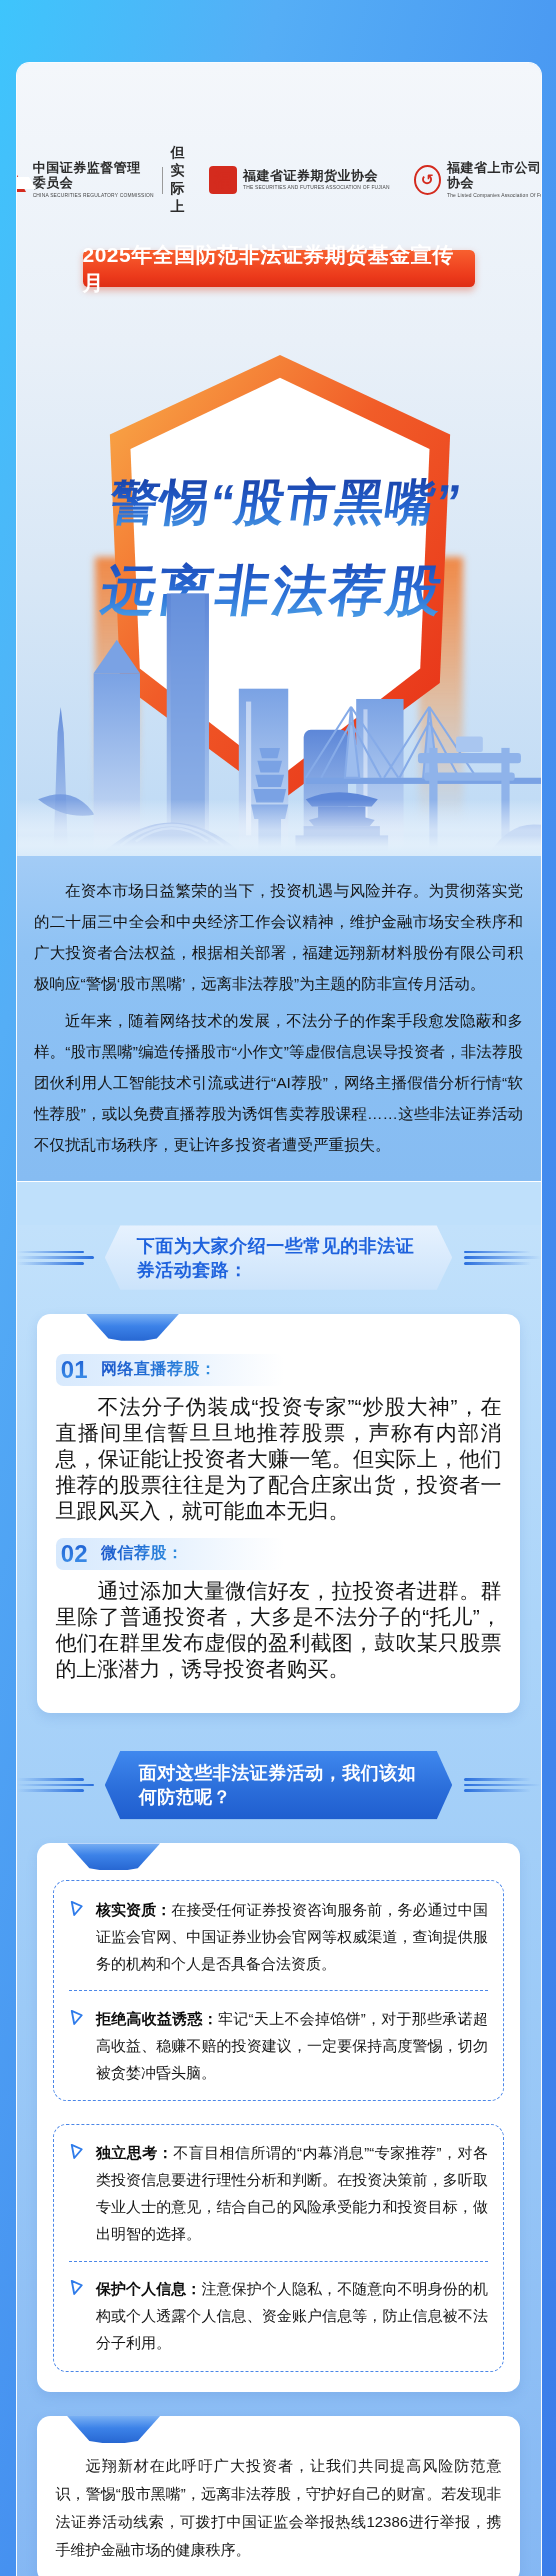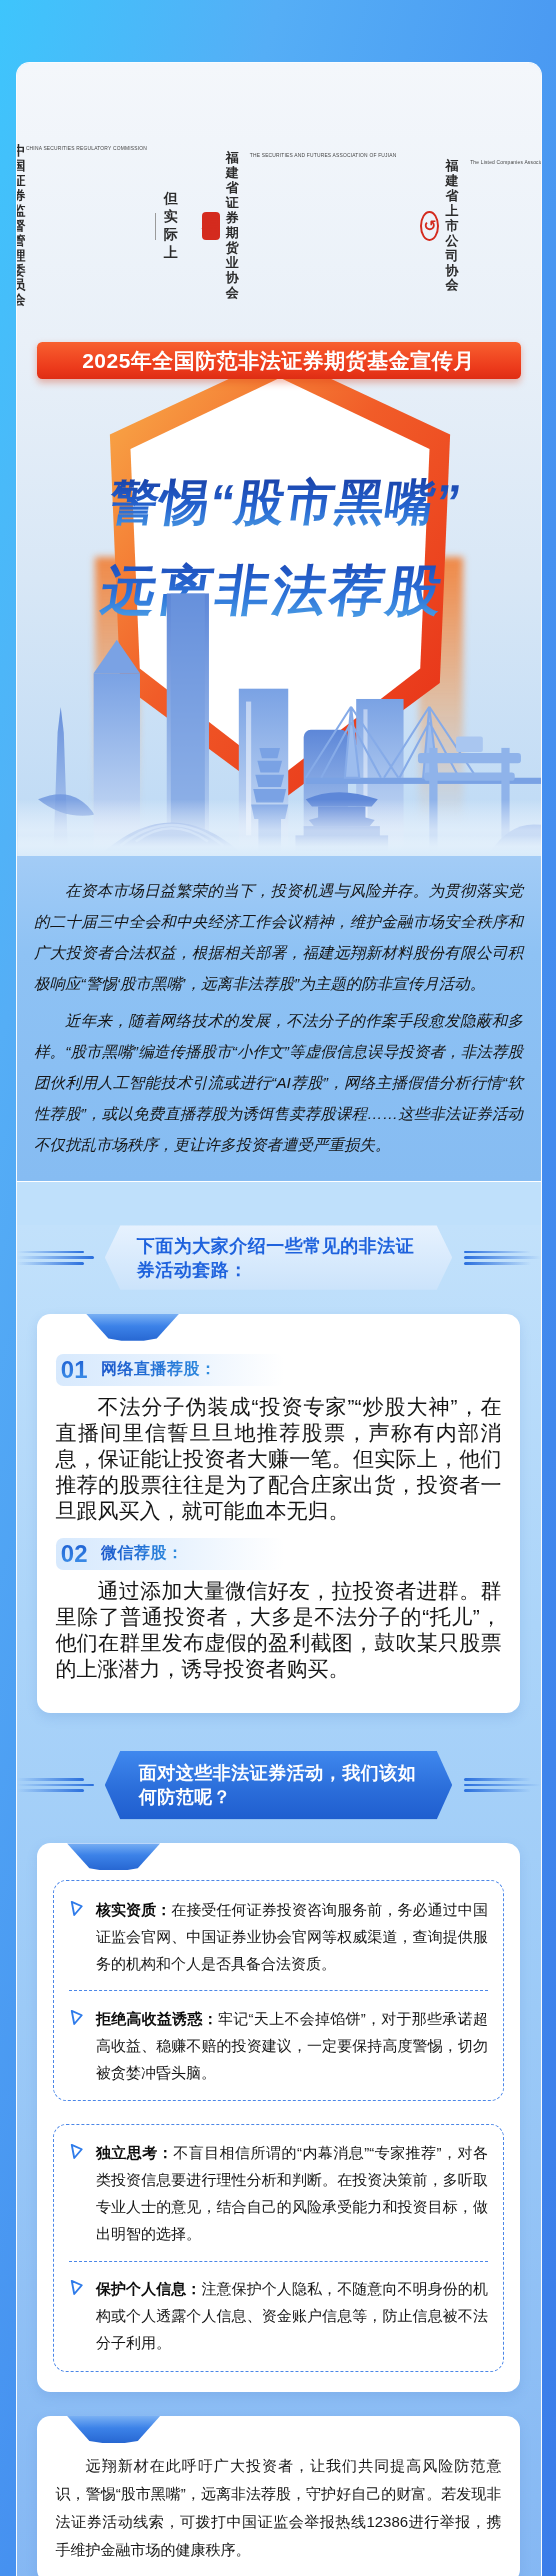--- a/index.html
+++ b/index.html
@@ -16,42 +16,42 @@
   
   .hero{position:relative;height:793px;overflow:hidden;
     background:linear-gradient(180deg,#f4f7fb 0%,#e9f0f8 35%,#d8e7f6 65%,#bcd9f5 100%);}
   .logo-row{position:relative;z-index:5;display:flex;justify-content:center;align-items:center;gap:24px;padding-top:81px;}
   .logo{display:flex;align-items:center;gap:6.2px;}
   .logo .mark{color:#d42b1e;}
   .mark-tri{width:0;height:0;border-left:12.4px solid transparent;border-right:12.4px solid transparent;border-bottom:23px solid #d42b1e;position:relative;}
   .mark-tri::after{content:"";position:absolute;left:-7.2px;top:8.2px;width:14.4px;height:0;border-left:7.2px solid transparent;border-right:7.2px solid transparent;border-bottom:12.4px solid #fff;}
   .mark-seal{width:28px;height:28px;background:#d42b1e;color:#fff;border-radius:4.1px;display:flex;align-items:center;justify-content:center;font-size:17.5px;font-family:"Liberation Serif","DejaVu Serif",serif;font-weight:bold;}
   .mark-ring{width:26px;height:26px;border-radius:50%;border:2.6px solid #d42b1e;color:#d42b1e;display:flex;align-items:center;justify-content:center;font-size:15.5px;font-weight:bold;}
-  .logo-txt{display:flex;flex-direction:row;line-height:1.15;}
+  .logo-txt{display:flex;flex-direction:column;line-height:1.15;}
   .logo-cn{font-size:13px;font-weight:bold;color:#2b2b2b;letter-spacing:0.5px;}
   .logo-en{font-size:4.9px;color:#444;letter-spacing:0.2px;margin-top:1.5px;white-space:nowrap;}
   .logo-div{width:0.5px;height:27px;background:#9a9a9a;margin:0 2.1px;}
   .logo-branch{font-size:14px;font-weight:bold;color:#2b2b2b;}
-  .red-banner{position:relative;z-index:5;margin:34px auto 0;width:484px;height:37px;border-radius:5.2px;
+  .red-banner{position:relative;z-index:5;margin:34px auto 0;width:392px;height:37px;border-radius:5.2px;
     background:linear-gradient(180deg,#f8602f 0%,#ec3a1b 70%,#de2d14 100%);
     display:flex;align-items:center;justify-content:center;box-shadow:0 3.1px 7.2px rgba(220,60,20,.35);}
   .red-banner span{color:#fff;font-size:21px;font-weight:bold;letter-spacing:0.5px;}
   .shield-wrap{position:absolute;left:67px;top:289px;width:392px;height:464px;z-index:2;}
   .hero-title{position:absolute;left:0;top:407px;width:100%;z-index:3;text-align:center;transform:skewX(-8deg);}
   .hero-title .t1{font-size:49px;font-weight:bold;letter-spacing:1px;
     background:linear-gradient(180deg,#16399e 0%,#2563cf 55%,#4fa3e6 100%);-webkit-background-clip:text;background-clip:text;color:transparent;}
   .hero-title .t2{font-size:54px;font-weight:bold;letter-spacing:3.1px;margin-top:18.5px;
     background:linear-gradient(180deg,#1a44b4 0%,#2d74d9 55%,#56ace9 100%);-webkit-background-clip:text;background-clip:text;color:transparent;}
   .glow{position:absolute;width:44px;height:268px;bottom:31px;z-index:1;filter:blur(3.6px);
     background:linear-gradient(180deg,rgba(243,120,40,.85) 0%,rgba(246,150,70,.45) 55%,rgba(246,150,70,0) 100%);}
   .glow.gl{left:78px;} .glow.gr{right:78px;}
   .skyline{position:absolute;left:0;bottom:0;width:526px;height:278px;z-index:4;}
   
   .intro-band{background:linear-gradient(180deg,#a3ccf6 0%,#8ec2f4 30%,#86bcf2 100%);
-    padding:18.5px 17.5px 15.5px;border-bottom:1.5px solid #fff;font-style:italic;}
+    padding:18.5px 17.5px 15.5px;border-bottom:1.5px solid #fff;}
   .intro-band p{margin:0 0 6.2px;font-size:15.5px;line-height:31px;color:#151515;text-indent:2em;text-align:justify;}
   
   .light-sec{background:linear-gradient(180deg,#c2e1fb 0%,#abd4f9 28%,#9ccaf7 55%,#82b5f3 100%);padding-bottom:67px;}
   .band-row{display:flex;align-items:center;justify-content:center;gap:11.3px;}
   .speed{display:flex;flex-direction:column;gap:3.1px;}
   .speed i{display:block;height:2.6px;border-radius:1.5px;}
   .speed.left i{background:linear-gradient(90deg,rgba(40,110,225,0),#2a6fdd);}
   .speed.right i{background:linear-gradient(90deg,#2a6fdd,rgba(40,110,225,0));}
   .speed i:nth-child(1){width:67px;} .speed i:nth-child(2){width:77px;} .speed i:nth-child(3){width:67px;}
   .hdr1{margin-top:43px;}

